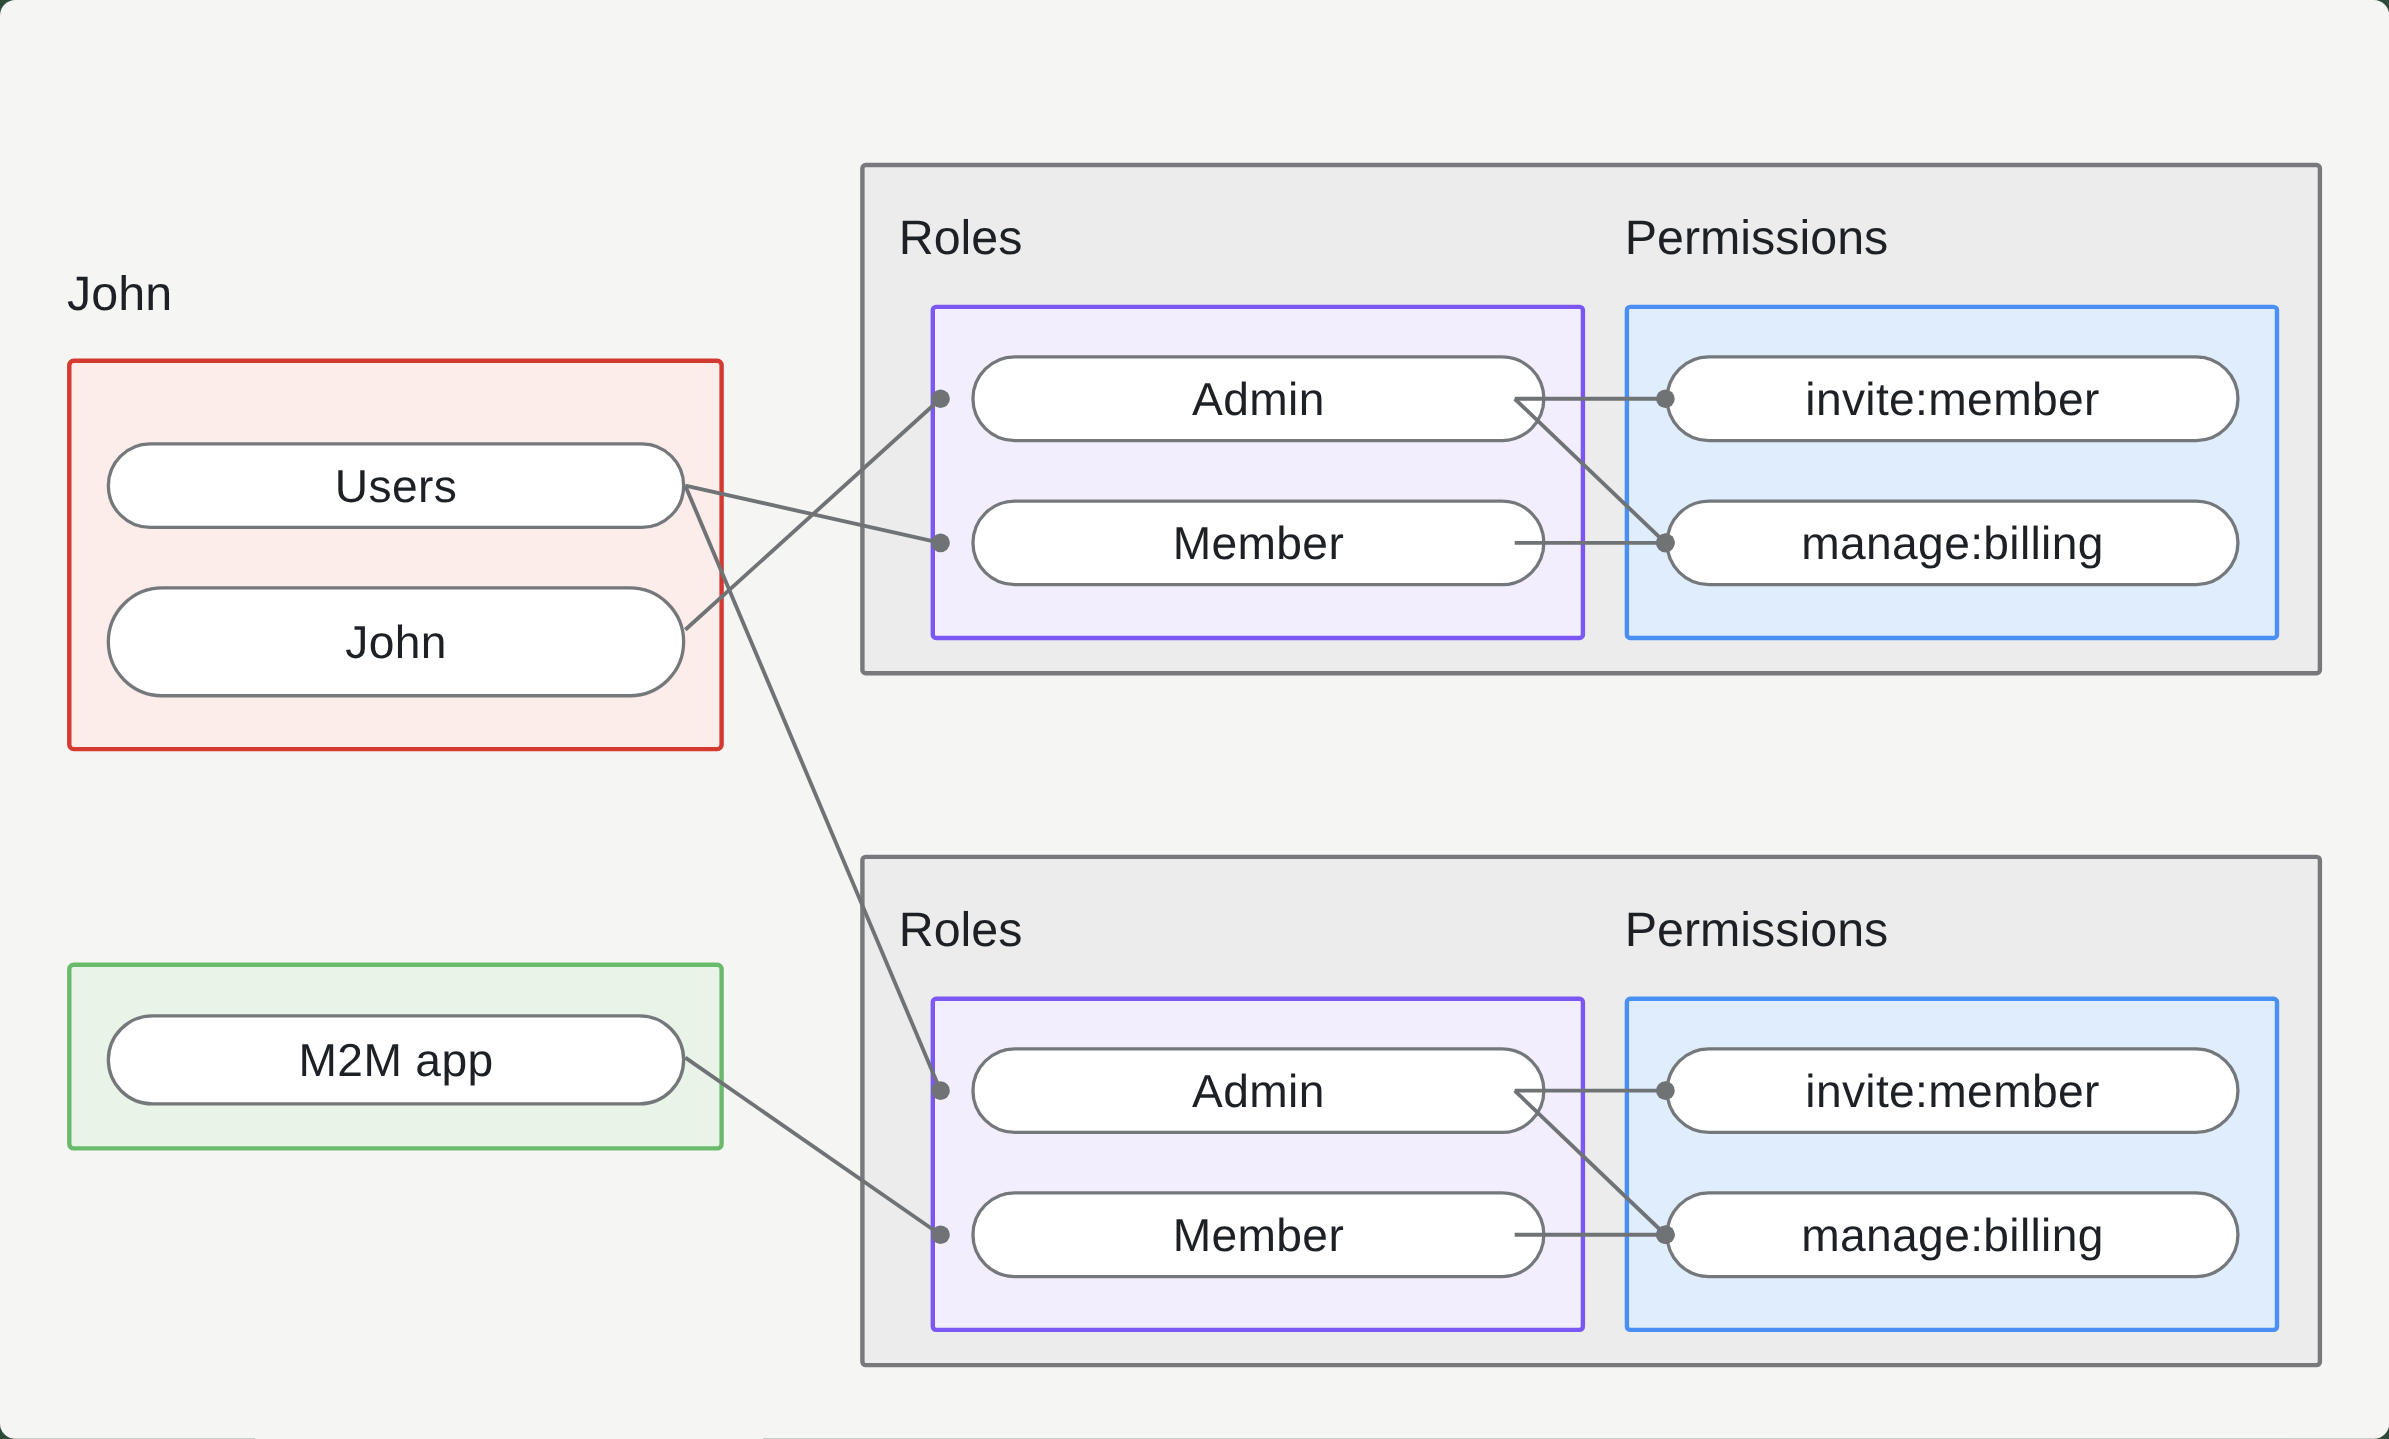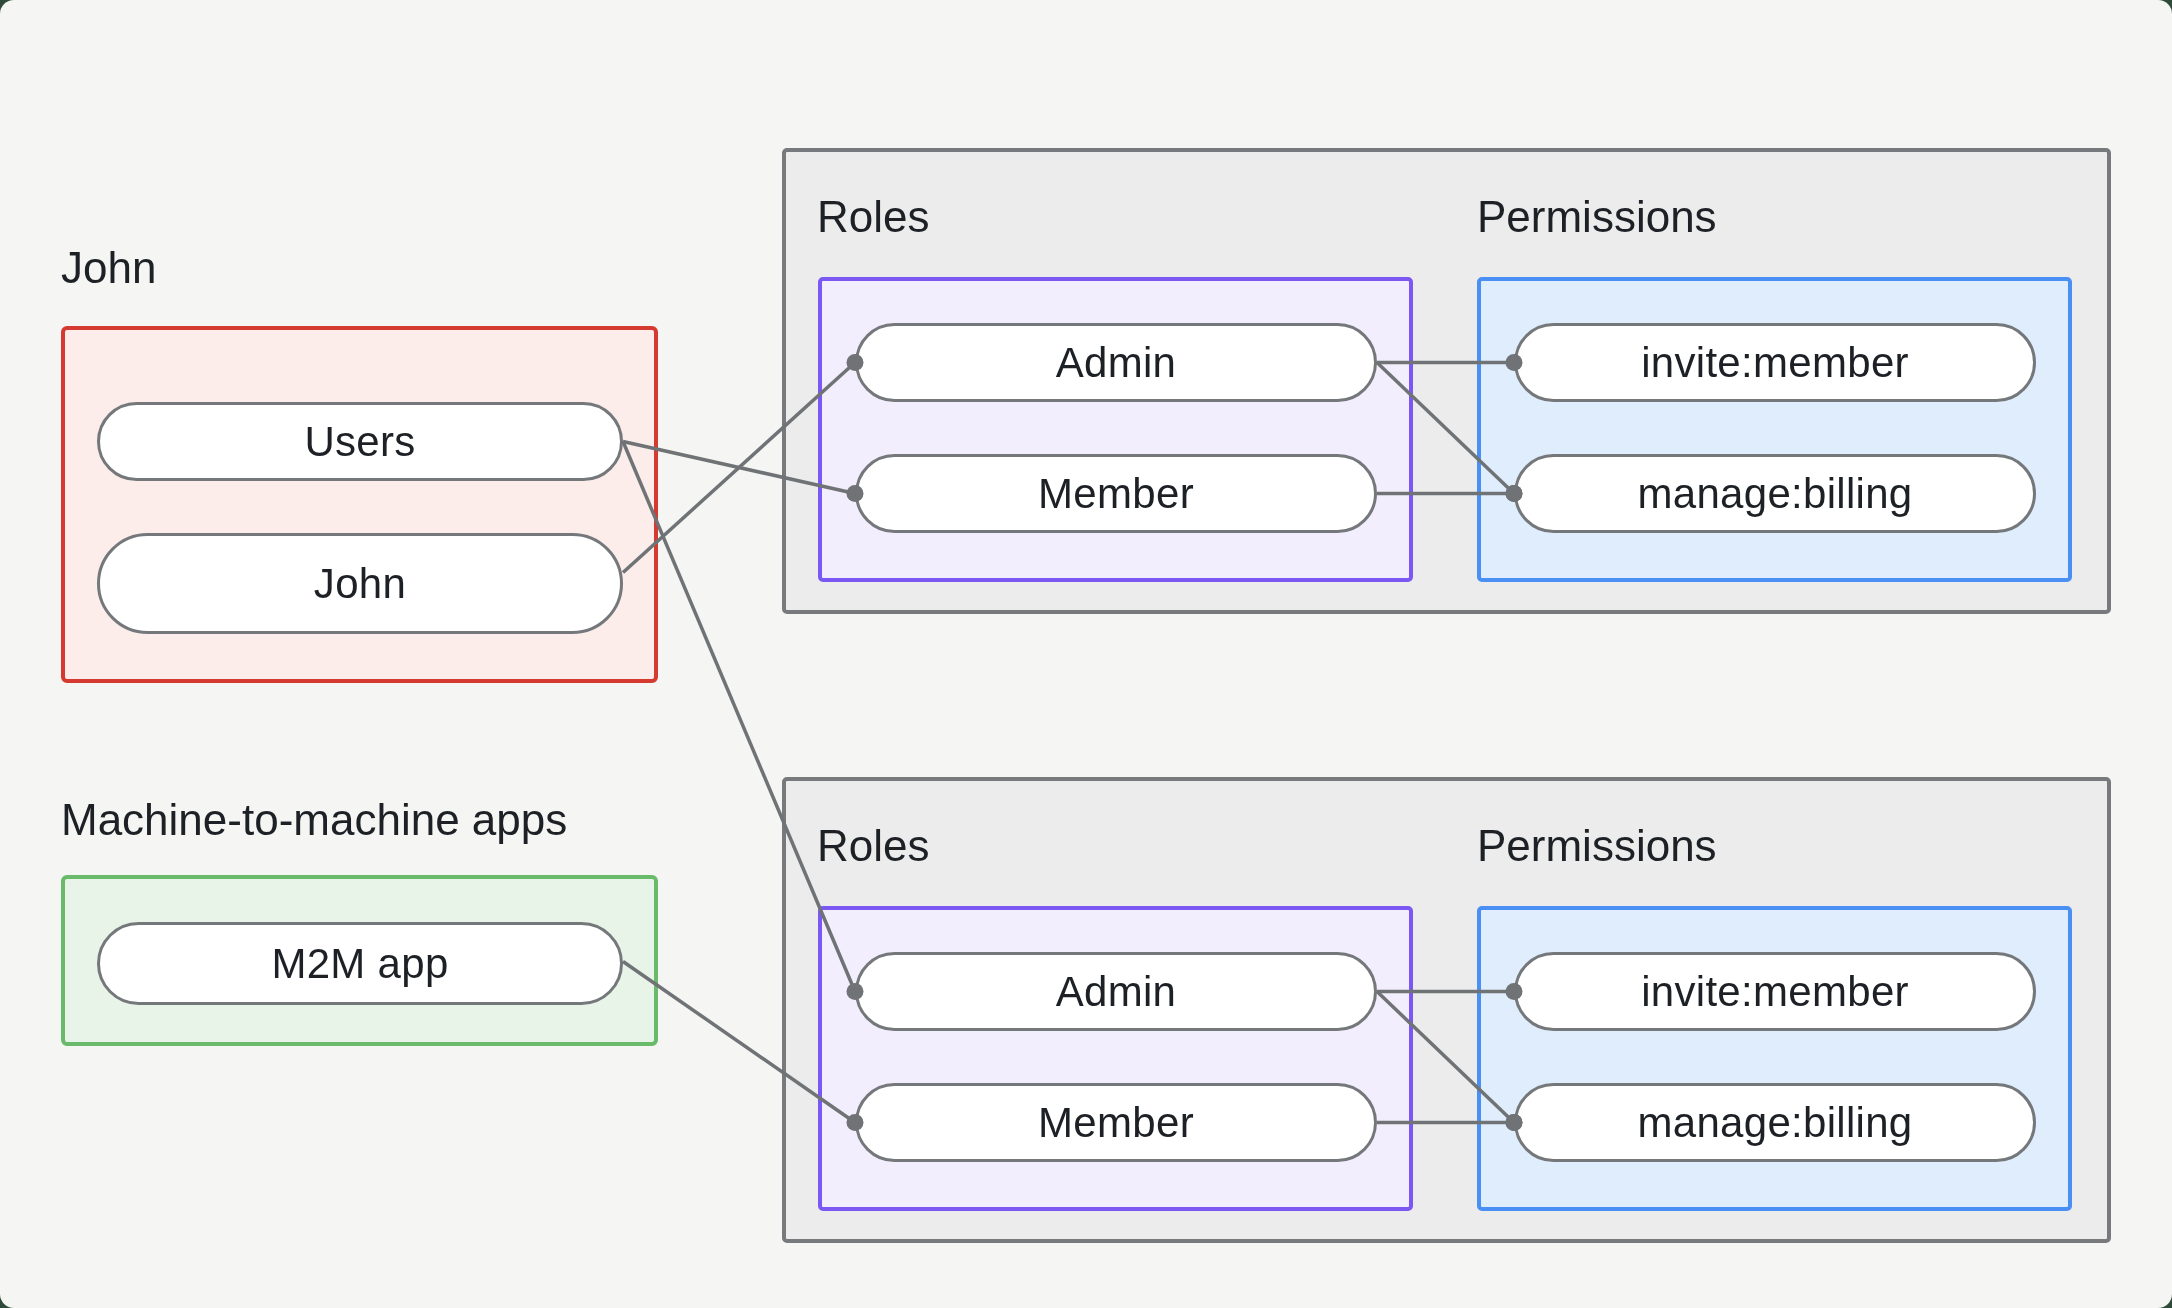--- a/index.html
+++ b/index.html
@@ -26,21 +26,21 @@
     font-size: 44px;
     line-height: 1.12;
     white-space: nowrap;
     color: var(--text, #1d2126);
   }
   .gbox { position: absolute; border-radius: 6px; }
   .users-box { background: var(--users-bg); border: 4px solid var(--users-border); }
   .m2m-box   { background: var(--m2m-bg);   border: 4px solid var(--m2m-border); }
   .org-box   { background: var(--org-bg);   border: 4px solid var(--org-border); border-radius: 5px; }
   .sub-box   { position: absolute; border-radius: 5px; }
-  .roles-box { background: var(--roles-bg); border: 4px solid var(--roles-border); }
+  .roles-box { background: var(--roles-bg); border: 4px solid var(--roles-border); margin-left: 28px; }
   .perms-box { background: var(--perms-bg); border: 4px solid var(--perms-border); }
   .sub-title { position: absolute; font-size: 44px; line-height: 1.12; white-space: nowrap; }
   .pill {
     position: absolute;
     background: var(--pill-bg, #ffffff);
     border: 3px solid var(--pill-border, #75787b);
     border-radius: 999px;
     display: flex;
     align-items: center;
     justify-content: center;
@@ -65,21 +65,20 @@
 
   <div class="gbox users-box" style="left:61px; top:326px; width:597px; height:357px;">
     <div class="pill" style="left:32px; top:72px; width:526px; height:79px;">
       <span>Users</span>
     </div>
     <div class="pill" style="left:32px; top:203px; width:526px; height:101px;">
       <span>John</span>
     </div>
   </div>
 
-  <div class="title" style="left:61px; top:795px;">Machine-to-machine apps</div>
 
   <div class="gbox m2m-box" style="left:61px; top:875px; width:597px; height:171px;">
     <div class="pill" style="left:32px; top:43px; width:526px; height:83px;">
       <span>M2M app</span>
     </div>
   </div>
 
 
   <div class="gbox org-box" style="left:782px; top:148px; width:1329px; height:466px;">
     <div class="sub-title" style="left:31px; top:40px;">Roles</div>

